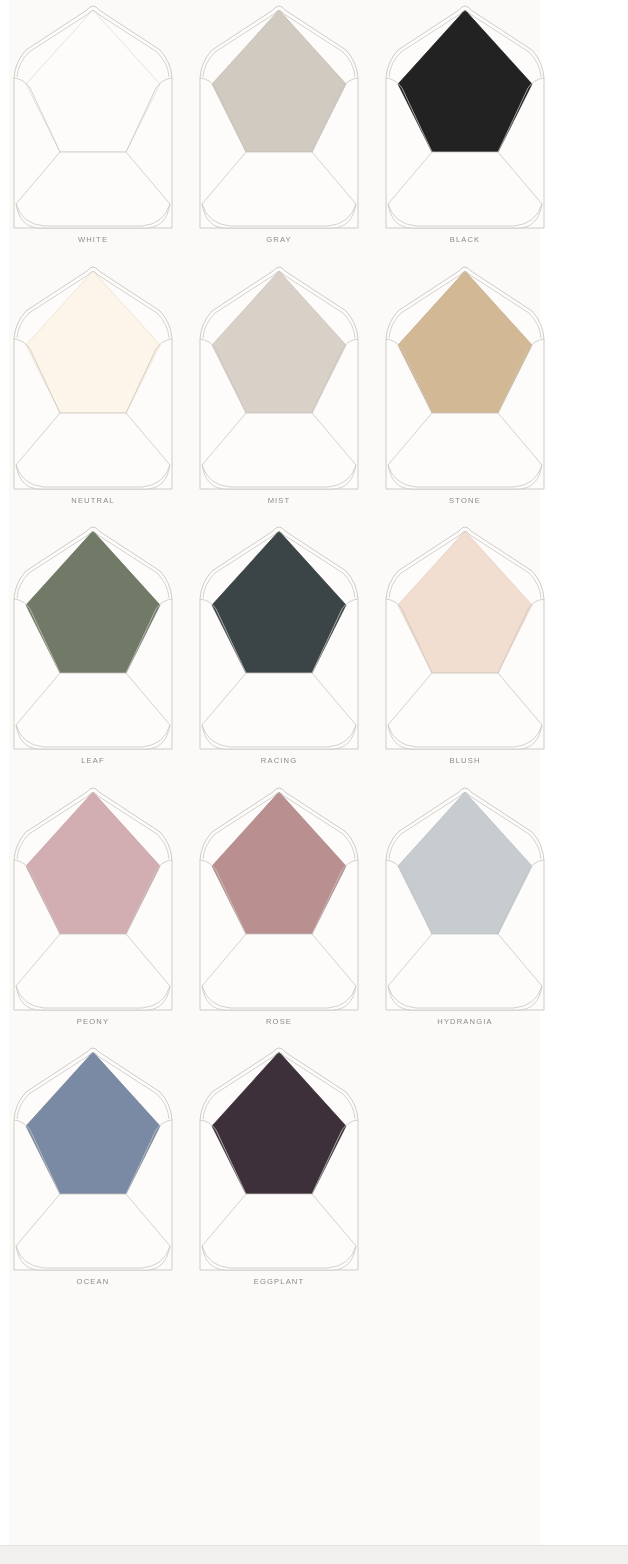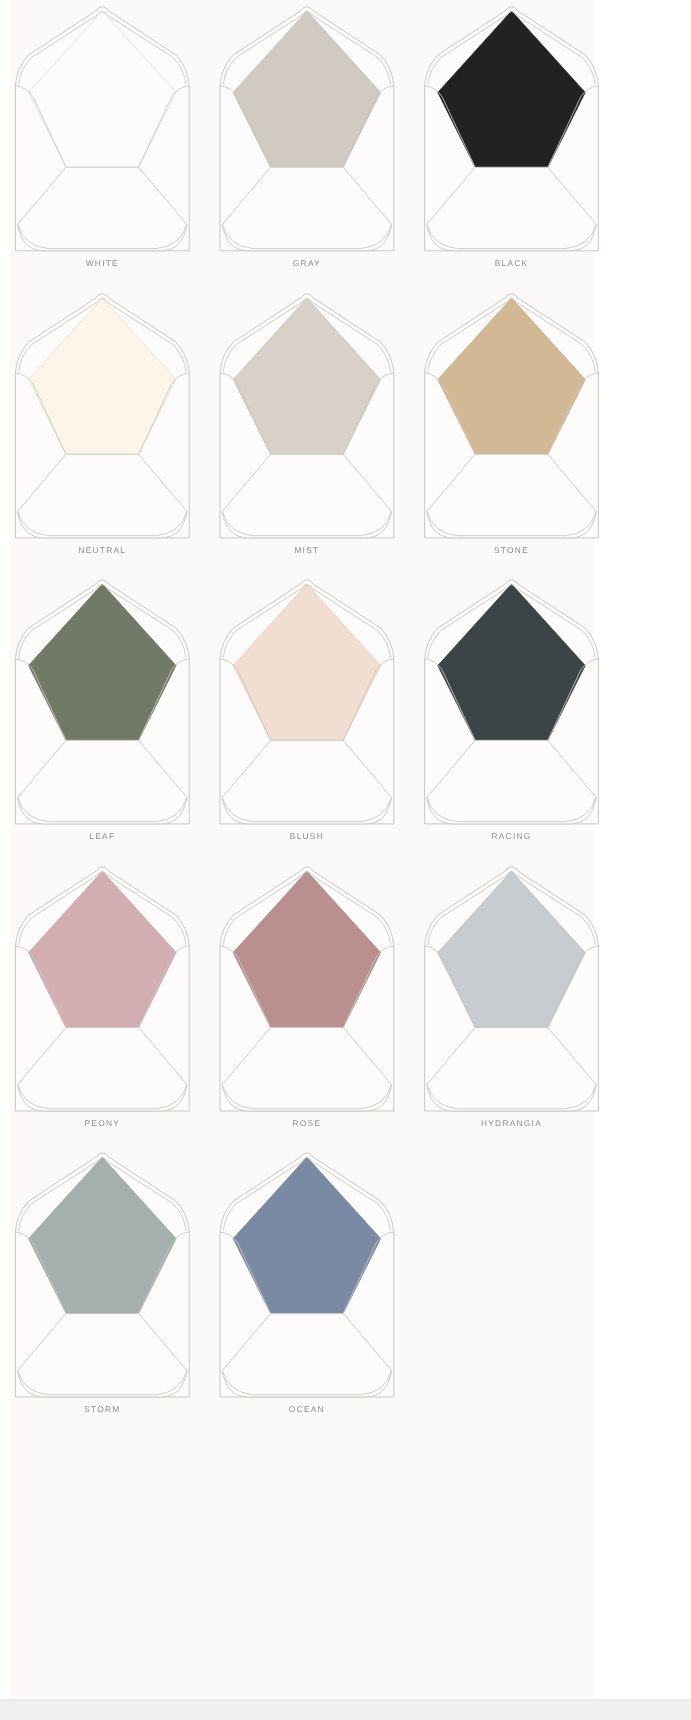--- a/index.html
+++ b/index.html
@@ -158,44 +158,44 @@
         <path d="M 14 78 Q 24 79 30 88 L 60 152" fill="none" stroke="#c9c6c1" stroke-width="0.8"></path>
         <path d="M 172 78 Q 162 79 156 88 L 126 152" fill="none" stroke="#c9c6c1" stroke-width="0.8"></path>
         <path d="M 60 152 L 126 152 L 170 204 Q 166 228 146 228 L 40 228 Q 20 228 16 204 Z" fill="#fdfcfa" stroke="#c9c6c1" stroke-width="0.8"></path>
         <path d="M 16 204 Q 22 224 44 226 L 142 226 Q 164 224 170 204" fill="none" stroke="#c9c6c1" stroke-width="0.8"></path>
       </svg>
       <div class="swatch-label">LEAF</div>
     </div>
     <div class="swatch-cell">
       <svg class="envelope-figure" viewBox="0 0 186 232">
         <path d="M 14 228 L 14 78 Q 15 62 26 50 L 87 10 Q 93 2 99 10 L 160 50 Q 171 62 172 78 L 172 228 Z" fill="#fdfcfa" stroke="#c9c6c1" stroke-width="0.9"></path>
+        <path d="M 93 10 L 160 84 L 126 152 L 60 152 L 26 84 Z" fill="#3b4446" stroke="#333a3c" stroke-width="0.7"></path>
+        <path d="M 17 77 Q 18 63 29 52 L 88 14 Q 93 7 98 14 L 157 52 Q 168 63 169 77" fill="none" stroke="#c9c6c1" stroke-width="0.8"></path>
+        <path d="M 14 78 Q 24 79 30 88 L 60 152" fill="none" stroke="#c9c6c1" stroke-width="0.8"></path>
+        <path d="M 172 78 Q 162 79 156 88 L 126 152" fill="none" stroke="#c9c6c1" stroke-width="0.8"></path>
+        <path d="M 60 152 L 126 152 L 170 204 Q 166 228 146 228 L 40 228 Q 20 228 16 204 Z" fill="#fdfcfa" stroke="#c9c6c1" stroke-width="0.8"></path>
+        <path d="M 16 204 Q 22 224 44 226 L 142 226 Q 164 224 170 204" fill="none" stroke="#c9c6c1" stroke-width="0.8"></path>
+      </svg>
+      <div class="swatch-label">RACING</div>
+    </div>
+    <div class="swatch-cell">
+      <svg class="envelope-figure" viewBox="0 0 186 232">
+        <path d="M 14 228 L 14 78 Q 15 62 26 50 L 87 10 Q 93 2 99 10 L 160 50 Q 171 62 172 78 L 172 228 Z" fill="#fdfcfa" stroke="#c9c6c1" stroke-width="0.9"></path>
         <path d="M 93 10 L 160 84 L 126 152 L 60 152 L 26 84 Z" fill="#f2ded0" stroke="#e3ccbc" stroke-width="0.7"></path>
         <path d="M 17 77 Q 18 63 29 52 L 88 14 Q 93 7 98 14 L 157 52 Q 168 63 169 77" fill="none" stroke="#c9c6c1" stroke-width="0.8"></path>
         <path d="M 14 78 Q 24 79 30 88 L 60 152" fill="none" stroke="#c9c6c1" stroke-width="0.8"></path>
         <path d="M 172 78 Q 162 79 156 88 L 126 152" fill="none" stroke="#c9c6c1" stroke-width="0.8"></path>
         <path d="M 60 152 L 126 152 L 170 204 Q 166 228 146 228 L 40 228 Q 20 228 16 204 Z" fill="#fdfcfa" stroke="#c9c6c1" stroke-width="0.8"></path>
         <path d="M 16 204 Q 22 224 44 226 L 142 226 Q 164 224 170 204" fill="none" stroke="#c9c6c1" stroke-width="0.8"></path>
       </svg>
       <div class="swatch-label">BLUSH</div>
     </div>
     <div class="swatch-cell">
       <svg class="envelope-figure" viewBox="0 0 186 232">
         <path d="M 14 228 L 14 78 Q 15 62 26 50 L 87 10 Q 93 2 99 10 L 160 50 Q 171 62 172 78 L 172 228 Z" fill="#fdfcfa" stroke="#c9c6c1" stroke-width="0.9"></path>
-        <path d="M 93 10 L 160 84 L 126 152 L 60 152 L 26 84 Z" fill="#3b4446" stroke="#333a3c" stroke-width="0.7"></path>
-        <path d="M 17 77 Q 18 63 29 52 L 88 14 Q 93 7 98 14 L 157 52 Q 168 63 169 77" fill="none" stroke="#c9c6c1" stroke-width="0.8"></path>
-        <path d="M 14 78 Q 24 79 30 88 L 60 152" fill="none" stroke="#c9c6c1" stroke-width="0.8"></path>
-        <path d="M 172 78 Q 162 79 156 88 L 126 152" fill="none" stroke="#c9c6c1" stroke-width="0.8"></path>
-        <path d="M 60 152 L 126 152 L 170 204 Q 166 228 146 228 L 40 228 Q 20 228 16 204 Z" fill="#fdfcfa" stroke="#c9c6c1" stroke-width="0.8"></path>
-        <path d="M 16 204 Q 22 224 44 226 L 142 226 Q 164 224 170 204" fill="none" stroke="#c9c6c1" stroke-width="0.8"></path>
-      </svg>
-      <div class="swatch-label">RACING</div>
-    </div>
-    <div class="swatch-cell">
-      <svg class="envelope-figure" viewBox="0 0 186 232">
-        <path d="M 14 228 L 14 78 Q 15 62 26 50 L 87 10 Q 93 2 99 10 L 160 50 Q 171 62 172 78 L 172 228 Z" fill="#fdfcfa" stroke="#c9c6c1" stroke-width="0.9"></path>
         <path d="M 93 10 L 160 84 L 126 152 L 60 152 L 26 84 Z" fill="#d2adb1" stroke="#c39da2" stroke-width="0.7"></path>
         <path d="M 17 77 Q 18 63 29 52 L 88 14 Q 93 7 98 14 L 157 52 Q 168 63 169 77" fill="none" stroke="#c9c6c1" stroke-width="0.8"></path>
         <path d="M 14 78 Q 24 79 30 88 L 60 152" fill="none" stroke="#c9c6c1" stroke-width="0.8"></path>
         <path d="M 172 78 Q 162 79 156 88 L 126 152" fill="none" stroke="#c9c6c1" stroke-width="0.8"></path>
         <path d="M 60 152 L 126 152 L 170 204 Q 166 228 146 228 L 40 228 Q 20 228 16 204 Z" fill="#fdfcfa" stroke="#c9c6c1" stroke-width="0.8"></path>
         <path d="M 16 204 Q 22 224 44 226 L 142 226 Q 164 224 170 204" fill="none" stroke="#c9c6c1" stroke-width="0.8"></path>
       </svg>
       <div class="swatch-label">PEONY</div>
     </div>
     <div class="swatch-cell">
@@ -218,38 +218,38 @@
         <path d="M 14 78 Q 24 79 30 88 L 60 152" fill="none" stroke="#c9c6c1" stroke-width="0.8"></path>
         <path d="M 172 78 Q 162 79 156 88 L 126 152" fill="none" stroke="#c9c6c1" stroke-width="0.8"></path>
         <path d="M 60 152 L 126 152 L 170 204 Q 166 228 146 228 L 40 228 Q 20 228 16 204 Z" fill="#fdfcfa" stroke="#c9c6c1" stroke-width="0.8"></path>
         <path d="M 16 204 Q 22 224 44 226 L 142 226 Q 164 224 170 204" fill="none" stroke="#c9c6c1" stroke-width="0.8"></path>
       </svg>
       <div class="swatch-label">HYDRANGIA</div>
     </div>
     <div class="swatch-cell">
       <svg class="envelope-figure" viewBox="0 0 186 232">
         <path d="M 14 228 L 14 78 Q 15 62 26 50 L 87 10 Q 93 2 99 10 L 160 50 Q 171 62 172 78 L 172 228 Z" fill="#fdfcfa" stroke="#c9c6c1" stroke-width="0.9"></path>
-        <path d="M 93 10 L 160 84 L 126 152 L 60 152 L 26 84 Z" fill="#a4b0ae" stroke="#94a09e" stroke-width="0.7"></path>
-        <path d="M 17 77 Q 18 63 29 52 L 88 14 Q 93 7 98 14 L 157 52 Q 168 63 169 77" fill="none" stroke="#c9c6c1" stroke-width="0.8"></path>
-        <path d="M 14 78 Q 24 79 30 88 L 60 152" fill="none" stroke="#c9c6c1" stroke-width="0.8"></path>
-        <path d="M 172 78 Q 162 79 156 88 L 126 152" fill="none" stroke="#c9c6c1" stroke-width="0.8"></path>
-        <path d="M 60 152 L 126 152 L 170 204 Q 166 228 146 228 L 40 228 Q 20 228 16 204 Z" fill="#fdfcfa" stroke="#c9c6c1" stroke-width="0.8"></path>
-        <path d="M 16 204 Q 22 224 44 226 L 142 226 Q 164 224 170 204" fill="none" stroke="#c9c6c1" stroke-width="0.8"></path>
-      </svg>
-      <div class="swatch-label">STORM</div>
-    </div>
-    <div class="swatch-cell">
-      <svg class="envelope-figure" viewBox="0 0 186 232">
-        <path d="M 14 228 L 14 78 Q 15 62 26 50 L 87 10 Q 93 2 99 10 L 160 50 Q 171 62 172 78 L 172 228 Z" fill="#fdfcfa" stroke="#c9c6c1" stroke-width="0.9"></path>
         <path d="M 93 10 L 160 84 L 126 152 L 60 152 L 26 84 Z" fill="#7a8aa4" stroke="#6c7c94" stroke-width="0.7"></path>
         <path d="M 17 77 Q 18 63 29 52 L 88 14 Q 93 7 98 14 L 157 52 Q 168 63 169 77" fill="none" stroke="#c9c6c1" stroke-width="0.8"></path>
         <path d="M 14 78 Q 24 79 30 88 L 60 152" fill="none" stroke="#c9c6c1" stroke-width="0.8"></path>
         <path d="M 172 78 Q 162 79 156 88 L 126 152" fill="none" stroke="#c9c6c1" stroke-width="0.8"></path>
         <path d="M 60 152 L 126 152 L 170 204 Q 166 228 146 228 L 40 228 Q 20 228 16 204 Z" fill="#fdfcfa" stroke="#c9c6c1" stroke-width="0.8"></path>
         <path d="M 16 204 Q 22 224 44 226 L 142 226 Q 164 224 170 204" fill="none" stroke="#c9c6c1" stroke-width="0.8"></path>
       </svg>
       <div class="swatch-label">OCEAN</div>
+    </div>
+    <div class="swatch-cell">
+      <svg class="envelope-figure" viewBox="0 0 186 232">
+        <path d="M 14 228 L 14 78 Q 15 62 26 50 L 87 10 Q 93 2 99 10 L 160 50 Q 171 62 172 78 L 172 228 Z" fill="#fdfcfa" stroke="#c9c6c1" stroke-width="0.9"></path>
+        <path d="M 93 10 L 160 84 L 126 152 L 60 152 L 26 84 Z" fill="#3e303a" stroke="#352931" stroke-width="0.7"></path>
+        <path d="M 17 77 Q 18 63 29 52 L 88 14 Q 93 7 98 14 L 157 52 Q 168 63 169 77" fill="none" stroke="#c9c6c1" stroke-width="0.8"></path>
+        <path d="M 14 78 Q 24 79 30 88 L 60 152" fill="none" stroke="#c9c6c1" stroke-width="0.8"></path>
+        <path d="M 172 78 Q 162 79 156 88 L 126 152" fill="none" stroke="#c9c6c1" stroke-width="0.8"></path>
+        <path d="M 60 152 L 126 152 L 170 204 Q 166 228 146 228 L 40 228 Q 20 228 16 204 Z" fill="#fdfcfa" stroke="#c9c6c1" stroke-width="0.8"></path>
+        <path d="M 16 204 Q 22 224 44 226 L 142 226 Q 164 224 170 204" fill="none" stroke="#c9c6c1" stroke-width="0.8"></path>
+      </svg>
+      <div class="swatch-label">EGGPLANT</div>
     </div>
 
   <div id="left-margin"></div>
   <div id="right-margin"></div>
   <div id="bottom-strip"></div>
 </div>
 
 </body></html>

